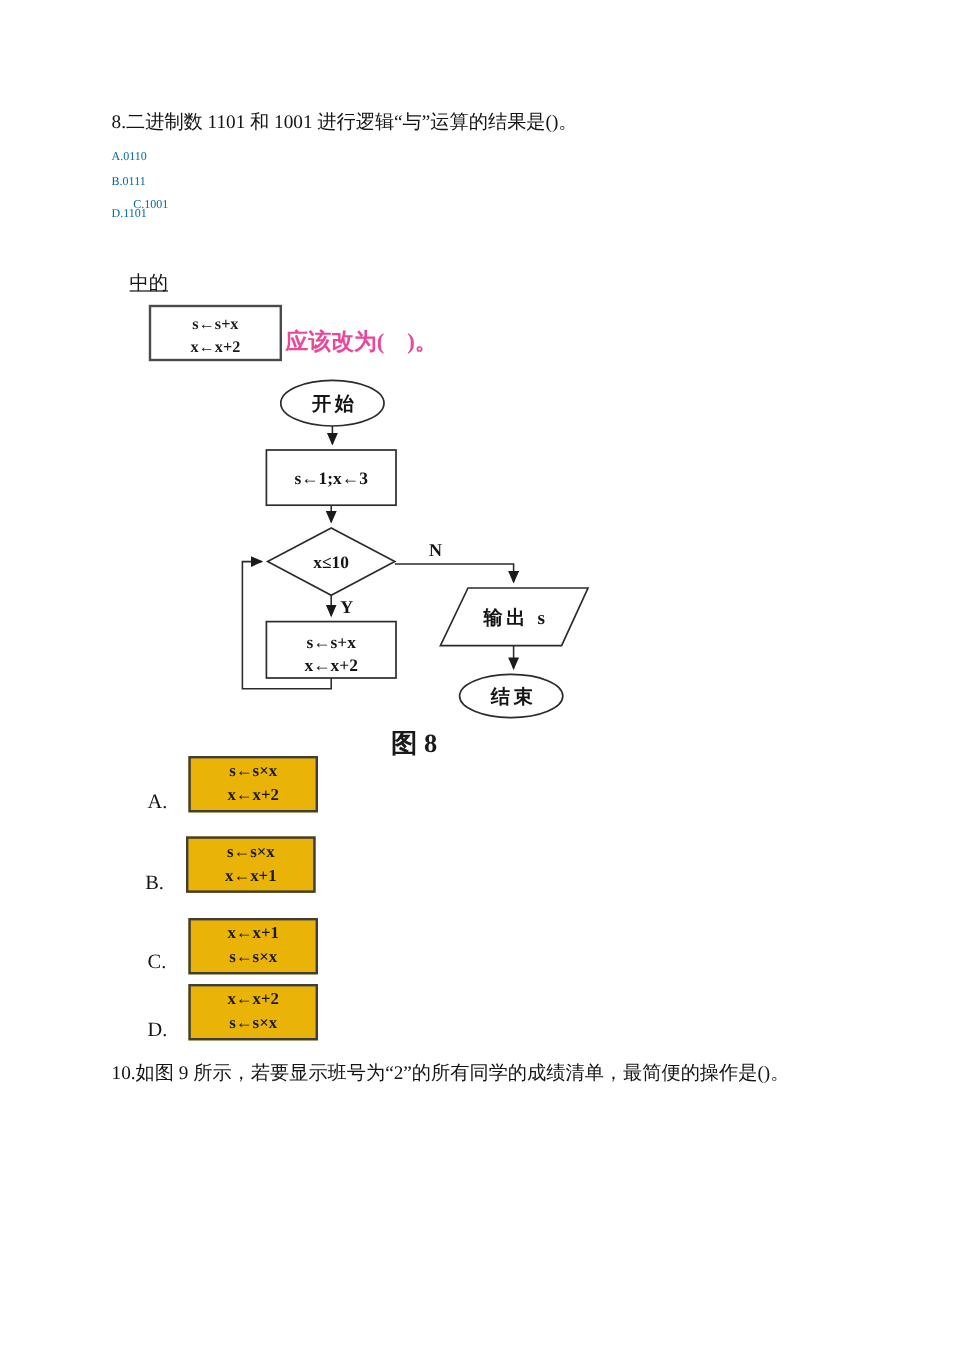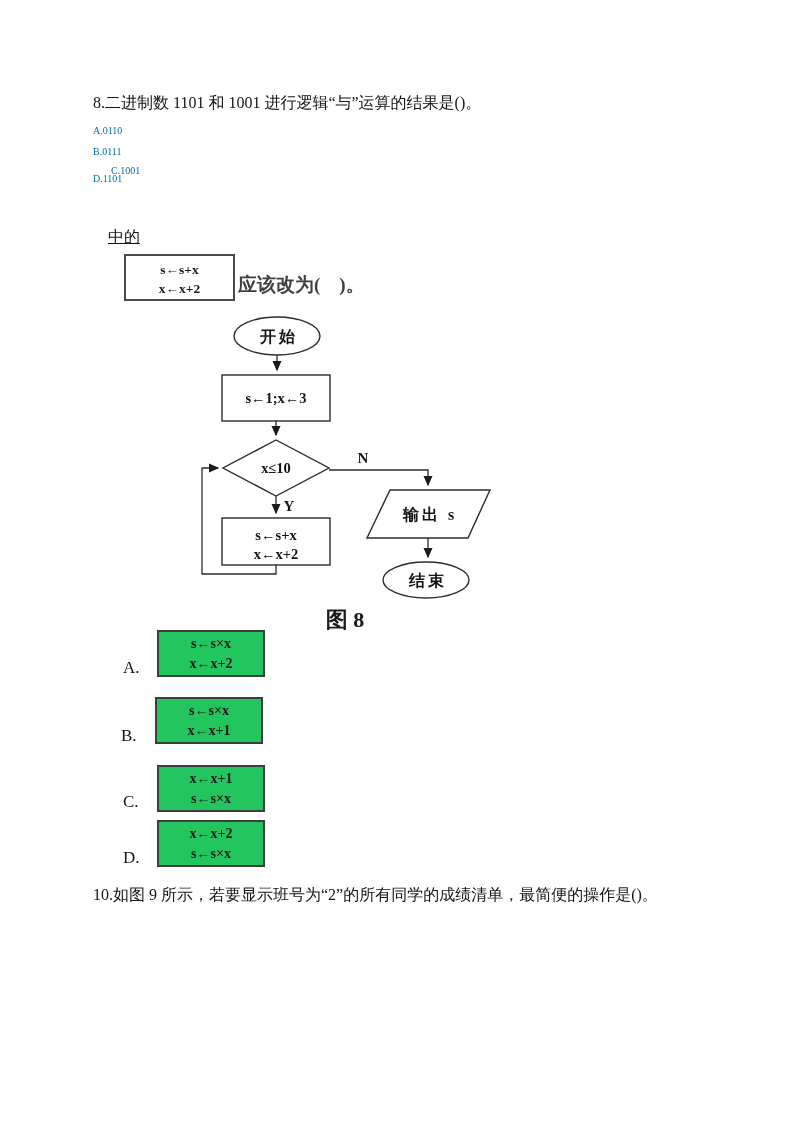--- a/index.html
+++ b/index.html
@@ -45,21 +45,21 @@
     font-weight: bold;
     font-size: 13.5px;
     line-height: 19px;
     color: #1a1a1a;
     white-space: nowrap;
   }
   .prompt-text {
     position: absolute;
     font-size: 19px;
     font-weight: 600;
-    color: #404040;
+    color: #ec4899;
     white-space: nowrap;
   }
   .fc-svg {
     position: absolute;
     left: 150px;
     top: 300px;
     width: 380px;
     height: 300px;
   }
   .fc-svg .shape {
@@ -89,21 +89,21 @@
     text-align: center;
     font-size: 22px;
     font-weight: bold;
     color: #1a1a1a;
   }
   .answer-box {
     position: absolute;
     width: 108px;
     height: 47px;
     border: 2px solid #3d3d3d;
-    background: #22c55e;
+    background: #eab308;
     box-sizing: border-box;
     text-align: center;
     padding-top: 2px;
   }
   .answer-box .f-line {
     font-family: "Liberation Serif", "DejaVu Serif", serif;
     font-weight: bold;
     font-size: 14px;
     line-height: 20px;
     color: #1a1a1a;

